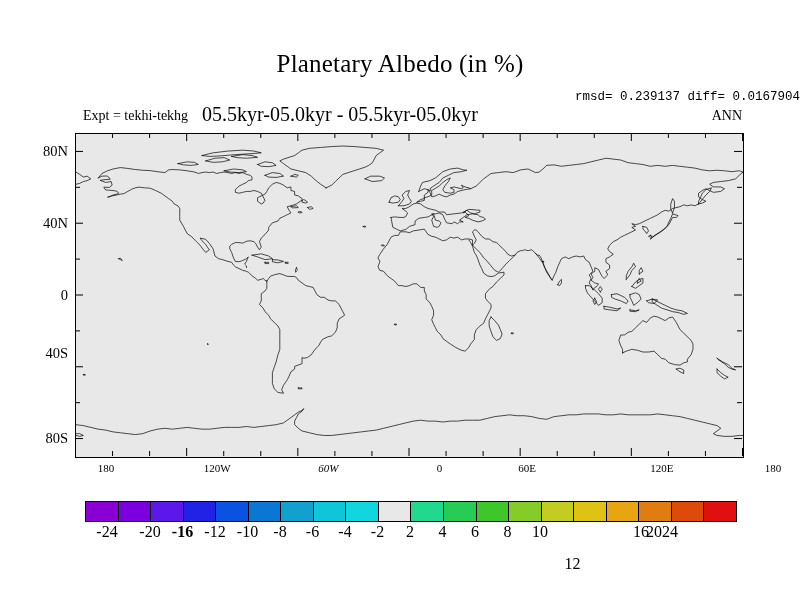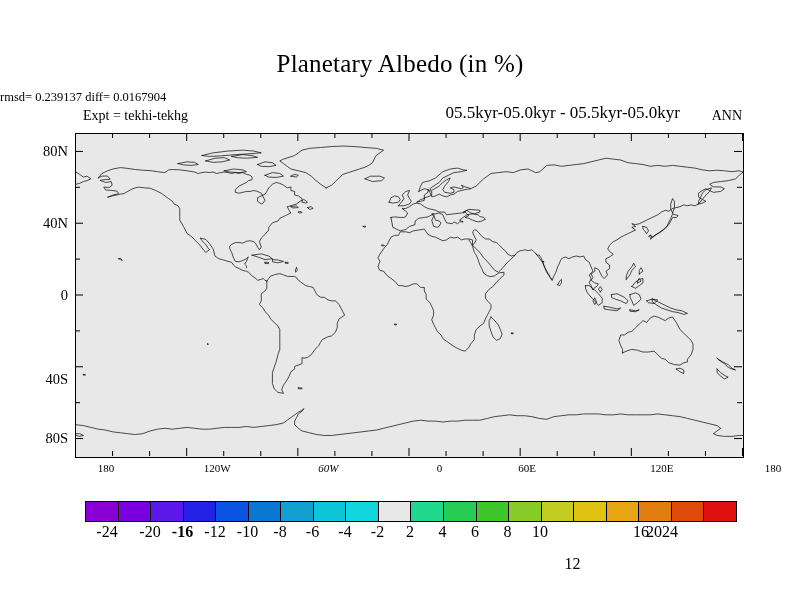--- a/index.html
+++ b/index.html
@@ -25,30 +25,31 @@
     width: 800px;
     text-align: center;
     font-size: 25px;
     letter-spacing: 0.2px;
   }
   #stats-line {
     position: absolute;
     left: 0;
     top: 90px;
     width: 800px;
-    text-align: left;
+    text-align: right;
     font-size: 12.5px;
+    font-family: Liberation Mono, monospace;
   }
   #case-line {
     position: absolute;
     left: 0;
     top: 103px;
     width: 680px;
-    text-align: right;
-    font-size: 17px;
+    text-align: center;
+    font-size: 20px;
   }
   #expt-label {
     position: absolute;
     left: 83px;
     top: 108px;
     font-size: 14px;
     white-space: nowrap;
   }
   #season-label {
     position: absolute;
@@ -320,21 +321,21 @@
     <line x1="742" y1="223.22222222222223" x2="734" y2="223.22222222222223" stroke="#000" stroke-width="1"></line>
     <line x1="75" y1="187.33333333333331" x2="80" y2="187.33333333333331" stroke="#000" stroke-width="1"></line>
     <line x1="742" y1="187.33333333333331" x2="737" y2="187.33333333333331" stroke="#000" stroke-width="1"></line>
     <line x1="75" y1="151.44444444444446" x2="83" y2="151.44444444444446" stroke="#000" stroke-width="1"></line>
     <line x1="742" y1="151.44444444444446" x2="734" y2="151.44444444444446" stroke="#000" stroke-width="1"></line>
   </svg>
 <div id="y-axis-labels">
     <div class="ylabel" style="top: 17.9444px;">80N</div>
     <div class="ylabel" style="top: 89.7222px;">40N</div>
     <div class="ylabel" style="top: 161.5px;">0</div>
-    <div class="ylabel" style="top: 246px;">40S</div>
+    <div class="ylabel" style="top: 220px;">40S</div>
     <div class="ylabel" style="top: 305.056px;">80S</div>
   </div>
 <div id="x-axis-labels">
     <div class="xlabel" style="left: 0px;">180</div>
     <div class="xlabel" style="left: 111.167px;">120W</div>
     <div class="xlabel" style="left: 222.333px; font-style: italic;">60W</div>
     <div class="xlabel" style="left: 333.5px;">0</div>
     <div class="xlabel" style="left: 421px;">60E</div>
     <div class="xlabel" style="left: 555.833px;">120E</div>
     <div class="xlabel" style="left: 667px;">180</div>

